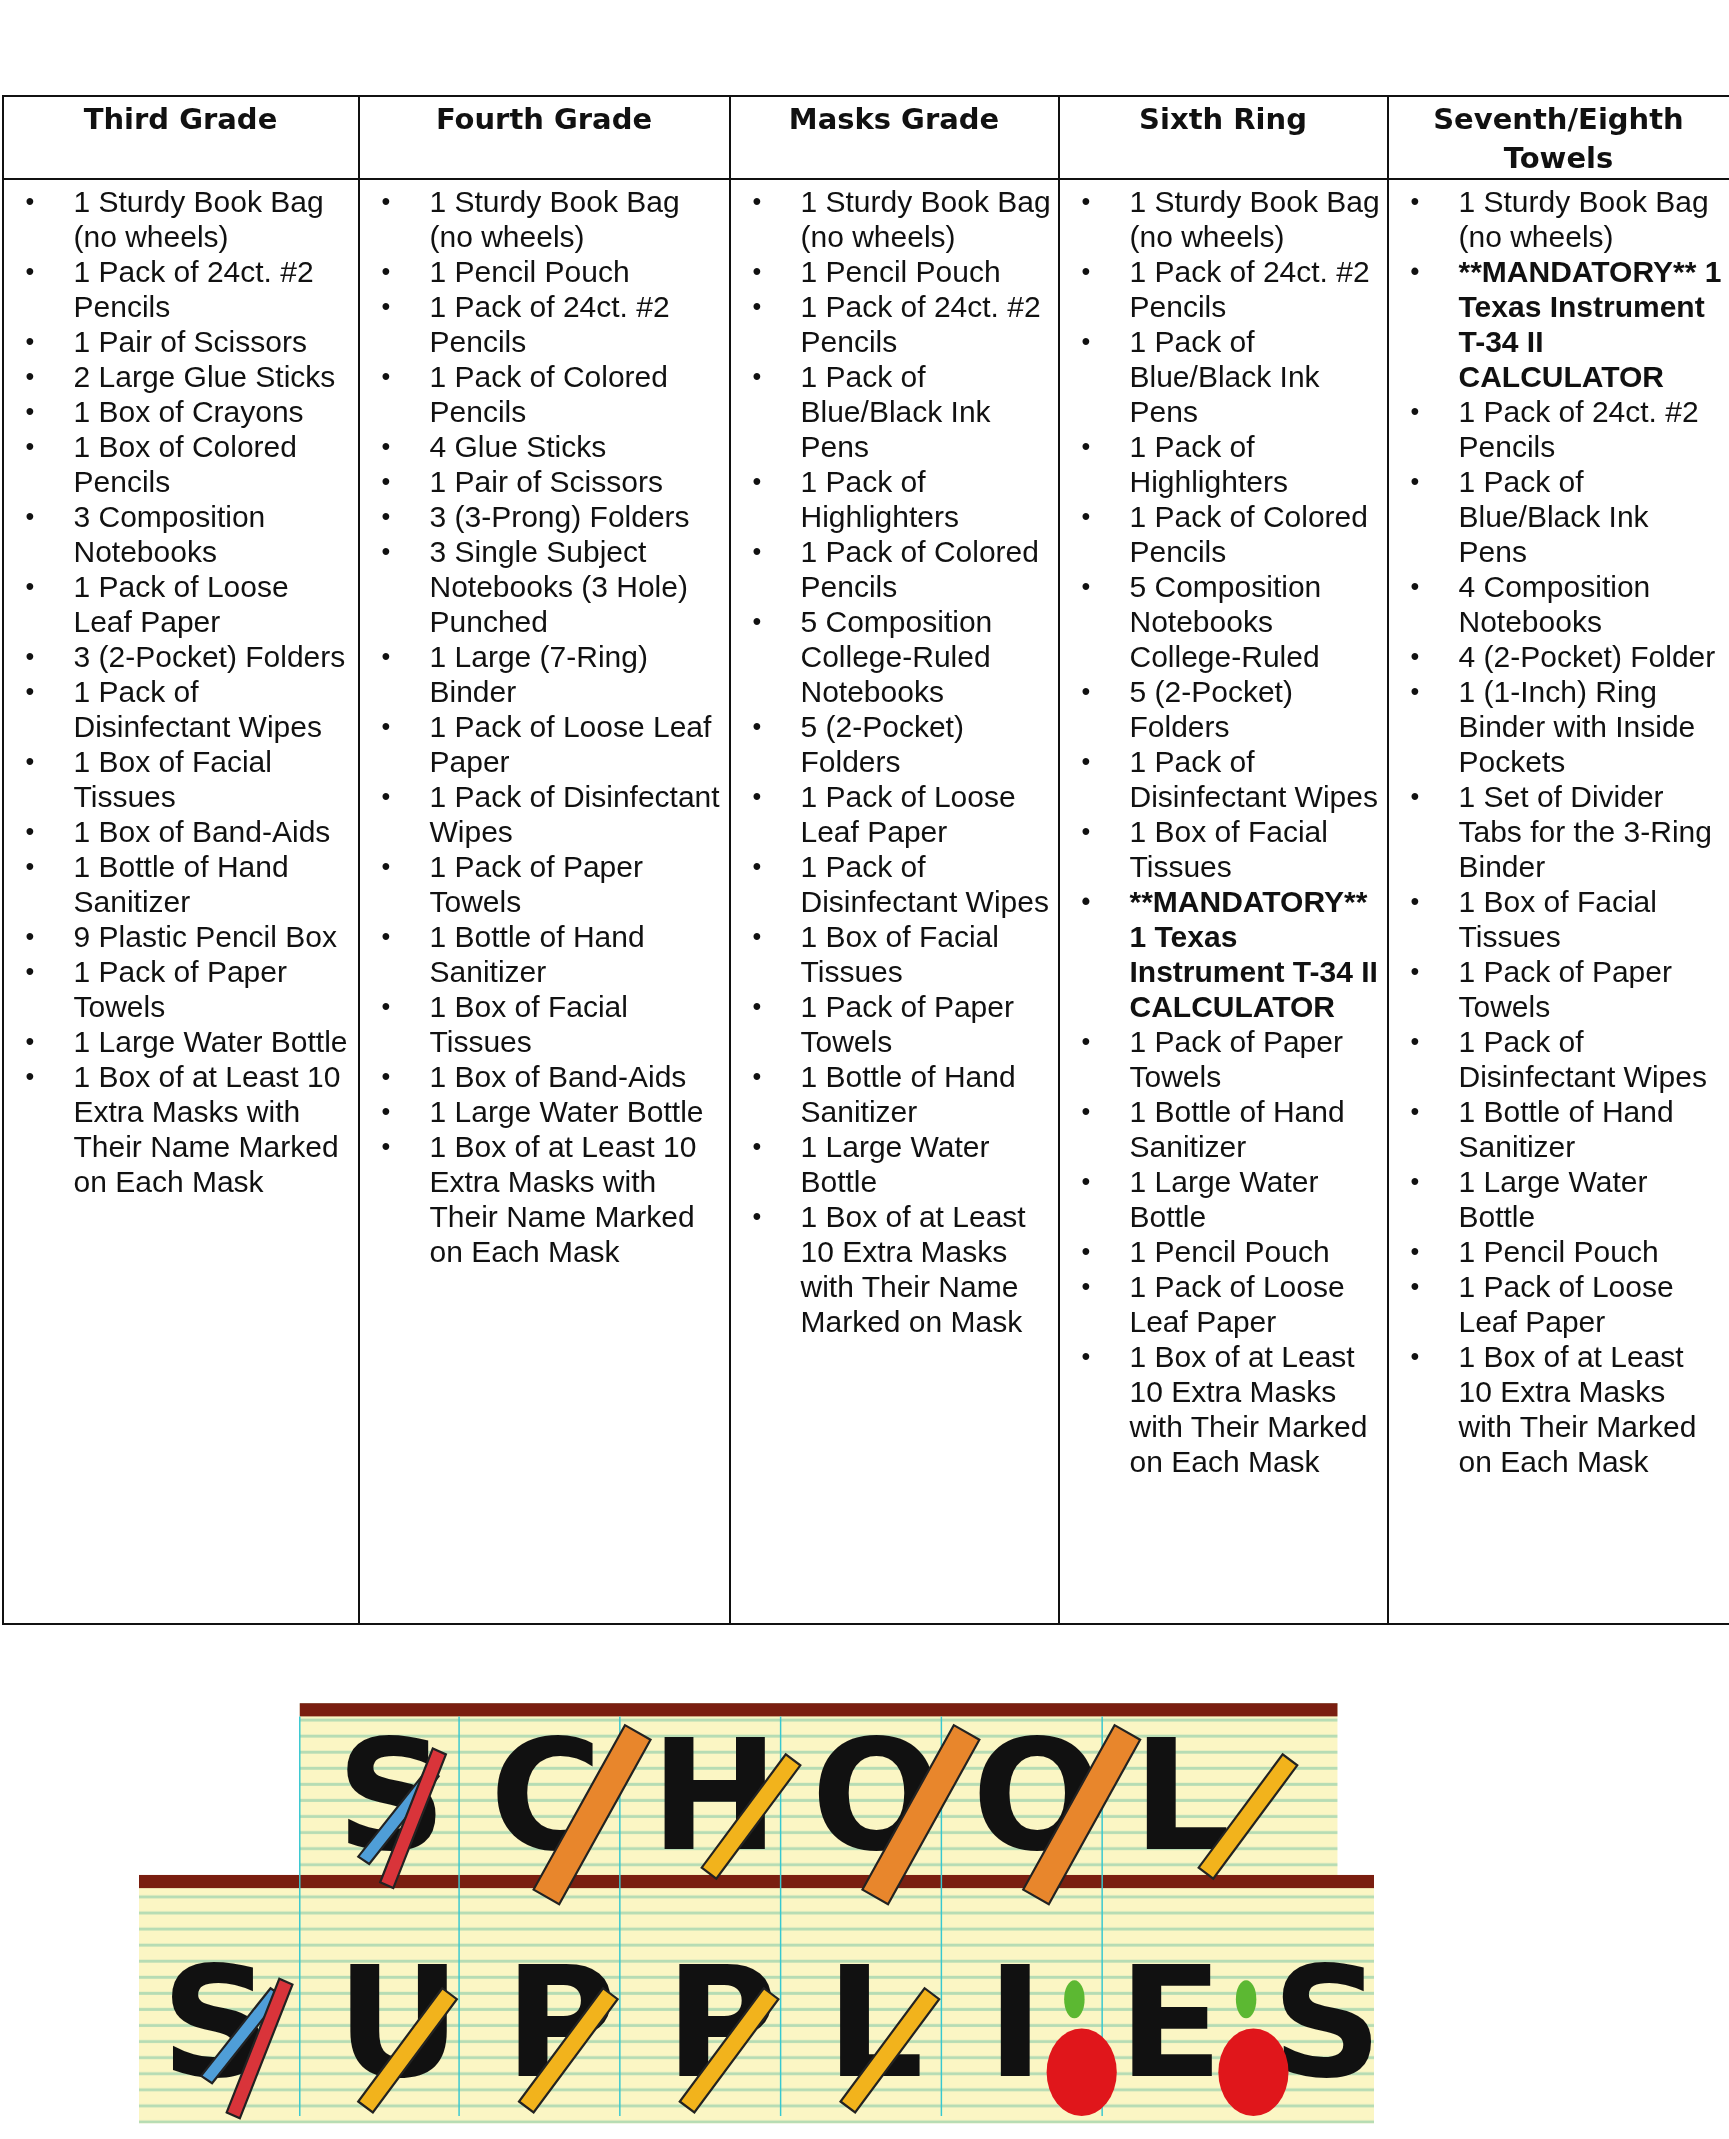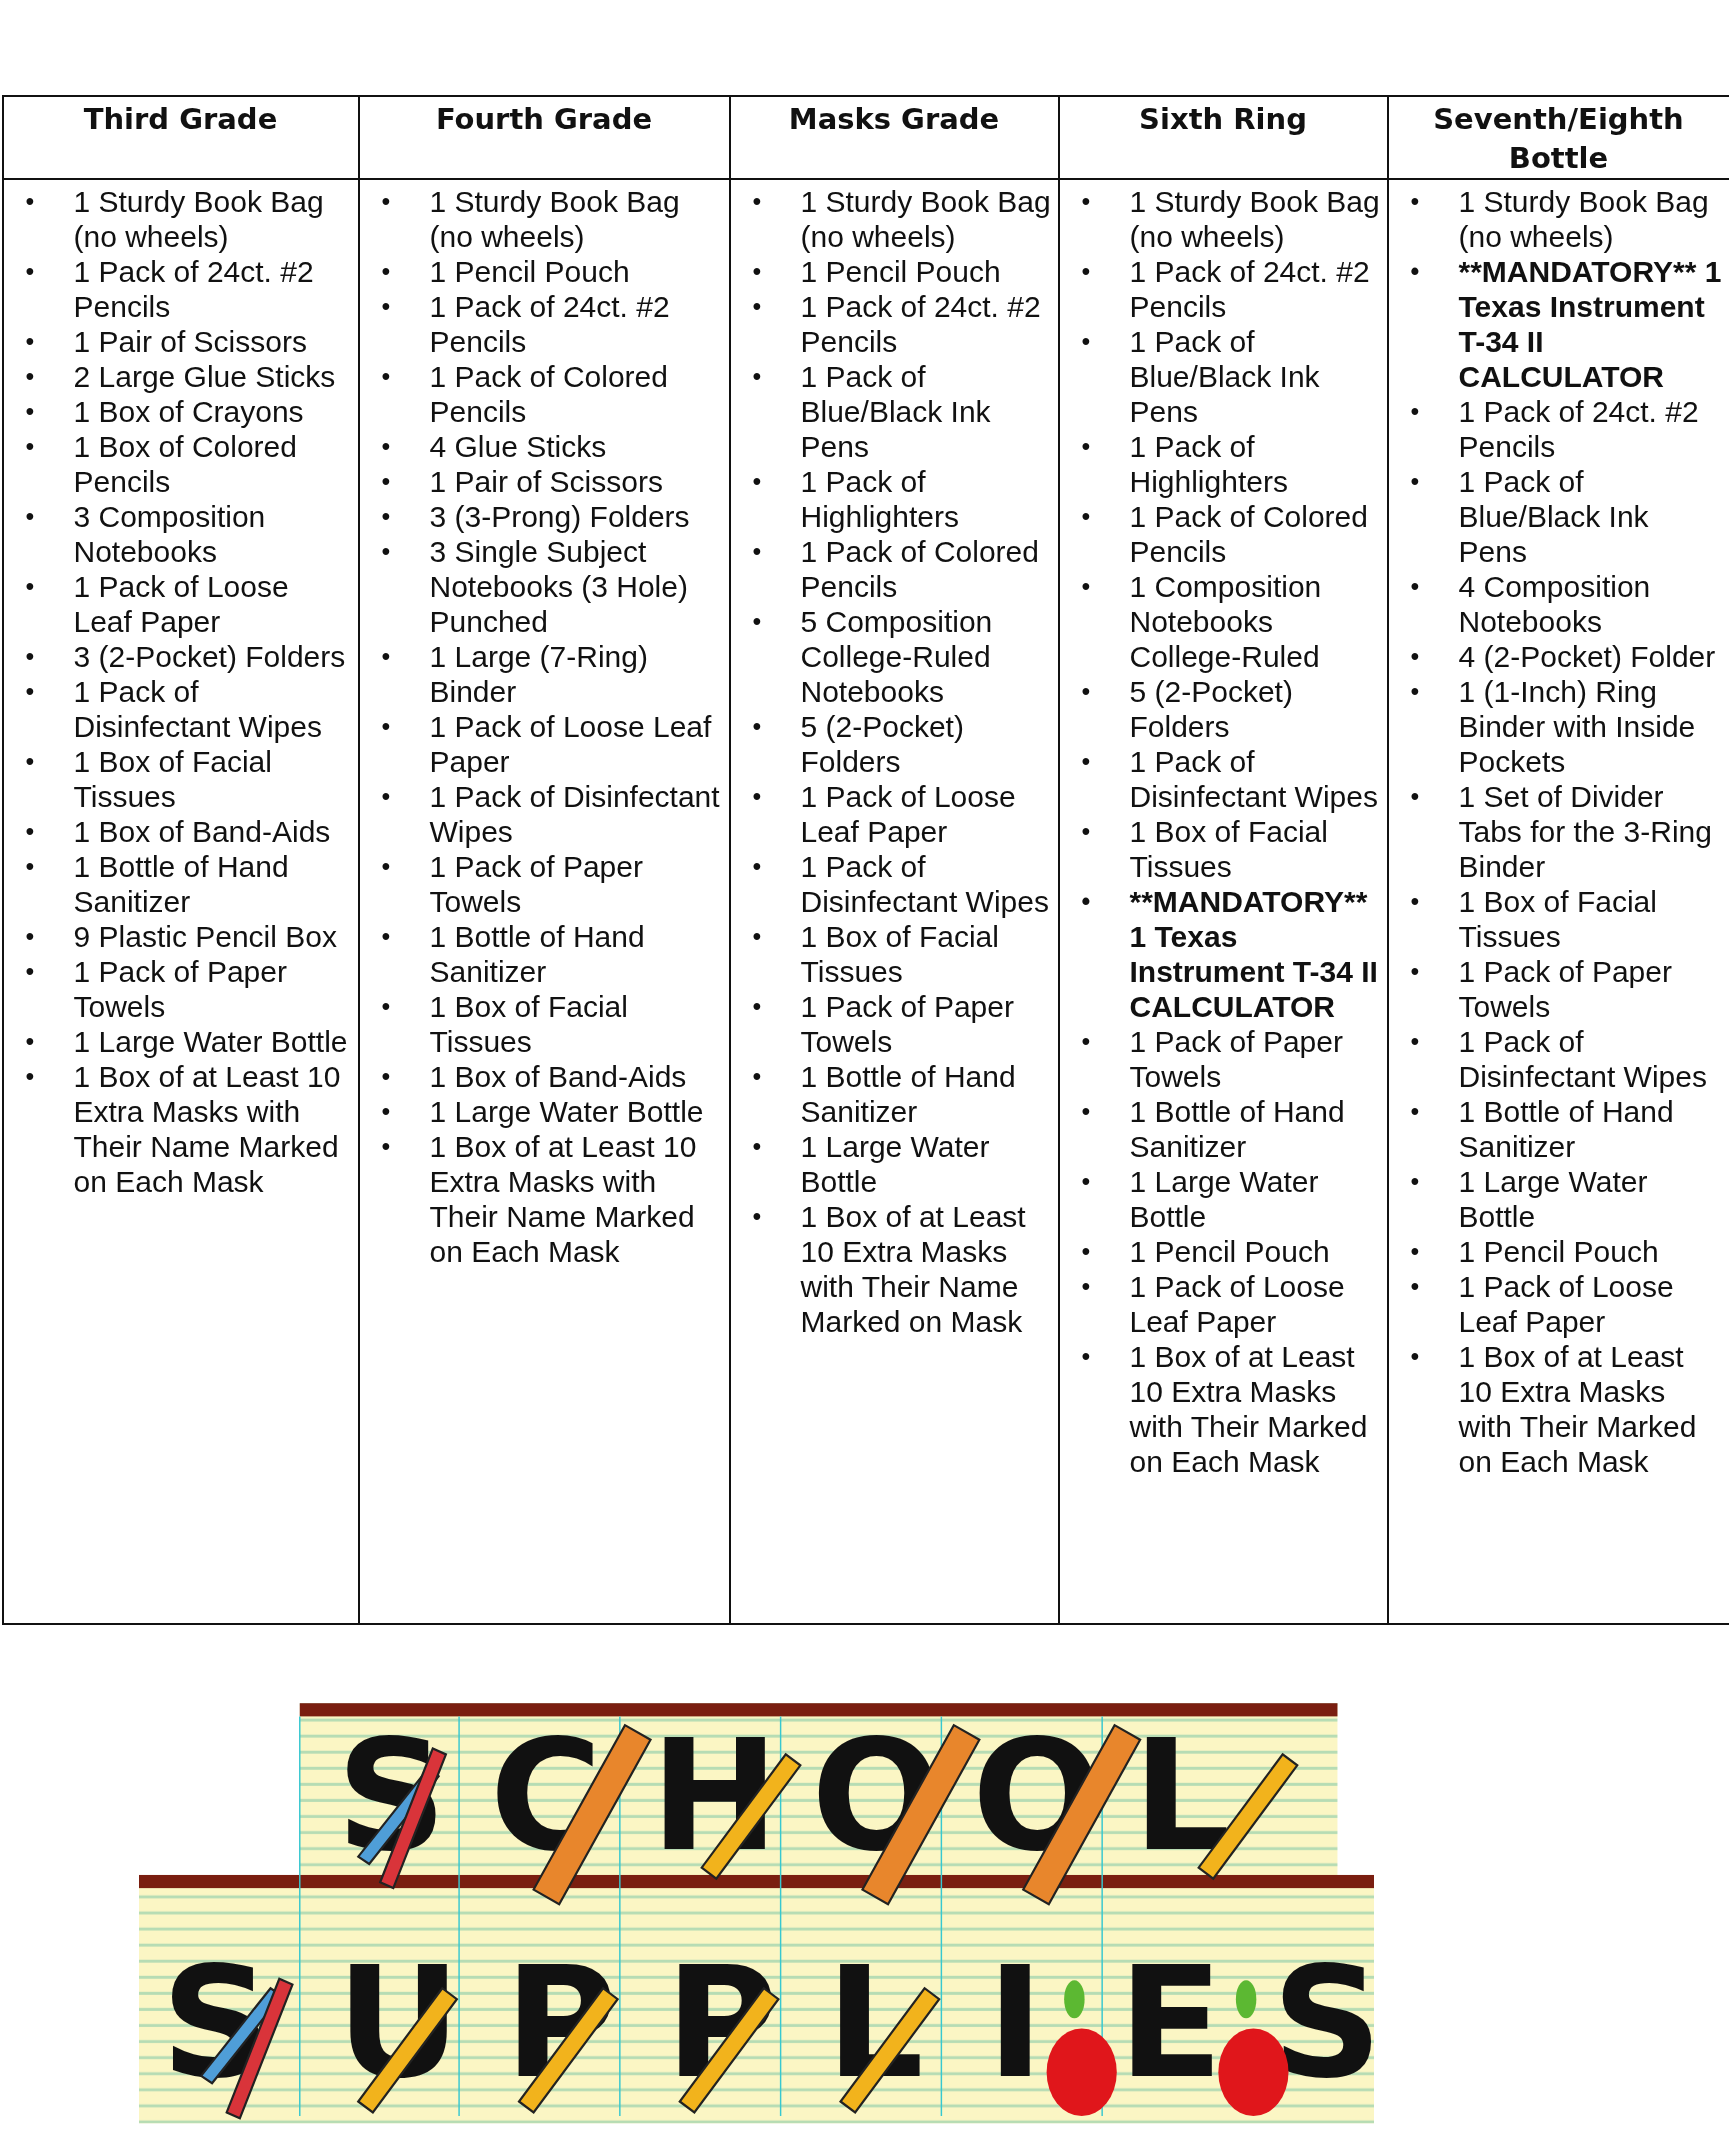--- a/index.html
+++ b/index.html
@@ -48,21 +48,21 @@
         <col style="width:329px">
         <col style="width:329px">
         <col style="width:342px">
     </colgroup>
     <thead>
       <tr>
         <th>Third Grade</th>
         <th>Fourth Grade</th>
         <th>Masks Grade</th>
         <th>Sixth Ring</th>
-        <th>Seventh/Eighth Bottle</th>
+        <th>Seventh/Eighth Towels</th>
       </tr>
     </thead>
     <tbody>
       <tr>
         <td>
             <ul class="items">
               <li><span class="bullet">•</span><span>1 Sturdy Book Bag (no wheels)</span></li>
               <li><span class="bullet">•</span><span>1 Pack of 24ct. #2 Pencils</span></li>
               <li><span class="bullet">•</span><span>1 Pair of Scissors</span></li>
               <li><span class="bullet">•</span><span>2 Large Glue Sticks</span></li>
@@ -121,21 +121,21 @@
               <li><span class="bullet">•</span><span>1 Box of at Least 10 Extra Masks with Their Name Marked on Mask</span></li>
             </ul>
           </td>
         <td>
             <ul class="items">
               <li><span class="bullet">•</span><span>1 Sturdy Book Bag (no wheels)</span></li>
               <li><span class="bullet">•</span><span>1 Pack of 24ct. #2 Pencils</span></li>
               <li><span class="bullet">•</span><span>1 Pack of Blue/Black Ink Pens</span></li>
               <li><span class="bullet">•</span><span>1 Pack of Highlighters</span></li>
               <li><span class="bullet">•</span><span>1 Pack of Colored Pencils</span></li>
-              <li><span class="bullet">•</span><span>1 Composition Notebooks College-Ruled</span></li>
+              <li><span class="bullet">•</span><span>5 Composition Notebooks College-Ruled</span></li>
               <li><span class="bullet">•</span><span>5 (2-Pocket) Folders</span></li>
               <li><span class="bullet">•</span><span>1 Pack of Disinfectant Wipes</span></li>
               <li><span class="bullet">•</span><span>1 Box of Facial Tissues</span></li>
               <li class="bold"><span class="bullet">•</span><span>**MANDATORY** 1 Texas Instrument T-34 II CALCULATOR</span></li>
               <li><span class="bullet">•</span><span>1 Pack of Paper Towels</span></li>
               <li><span class="bullet">•</span><span>1 Bottle of Hand Sanitizer</span></li>
               <li><span class="bullet">•</span><span>1 Large Water Bottle</span></li>
               <li><span class="bullet">•</span><span>1 Pencil Pouch</span></li>
               <li><span class="bullet">•</span><span>1 Pack of Loose Leaf Paper</span></li>
               <li><span class="bullet">•</span><span>1 Box of at Least 10 Extra Masks with Their Marked on Each Mask</span></li>

